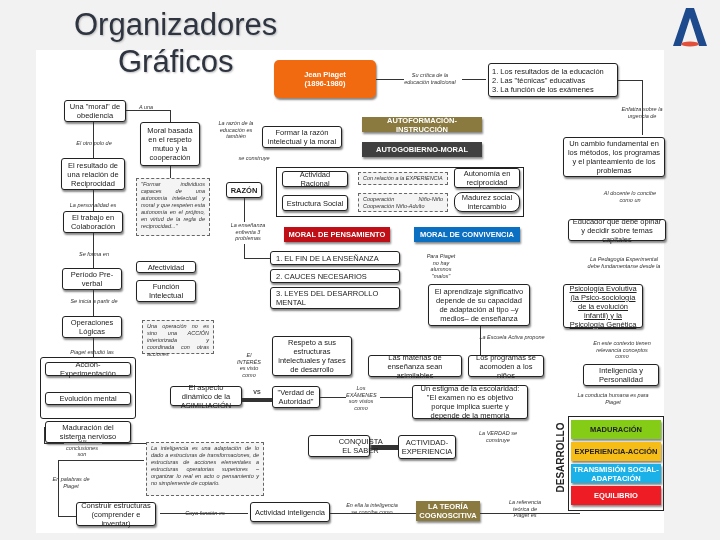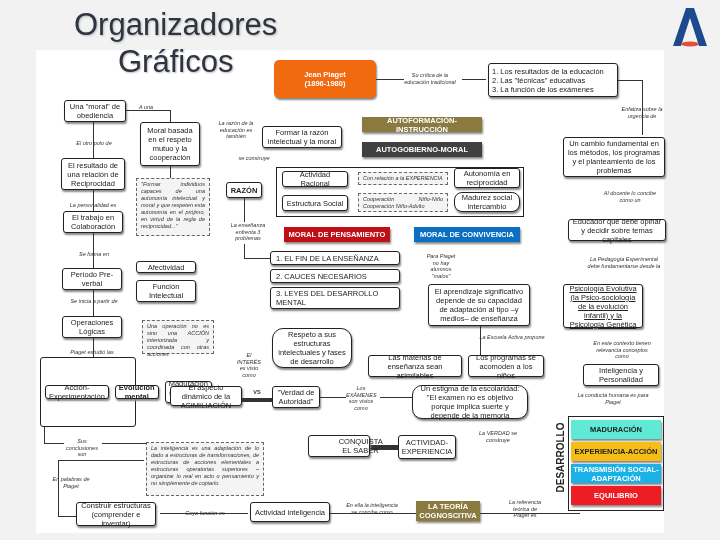--- a/index.html
+++ b/index.html
@@ -71,23 +71,23 @@
 <div class="b" style="left:62px;top:268px;width:60px;height:22px;">Período Pre-verbal</div>
 <div class="b" style="left:136px;top:261px;width:60px;height:12px;">Afectividad</div>
 <div class="b" style="left:136px;top:280px;width:60px;height:22px;">Función Intelectual</div>
 <div class="lbl" style="left:60px;top:298px;width:68px;">Se inicia a partir de</div>
 <div class="vl" style="left:93px;top:290px;height:28px;"></div>
 <div class="b" style="left:62px;top:316px;width:60px;height:22px;">Operaciones Lógicas</div>
 <div class="dash" style="left:142px;top:320px;width:72px;height:34px;">Una operación no es sino una ACCIÓN interiorizada y coordinada con otras acciones</div>
 <div class="lbl" style="left:62px;top:349px;width:60px;">Piaget estudió las</div>
 <div class="vl" style="left:93px;top:338px;height:22px;"></div>
 
-<div class="b" style="left:40px;top:357px;width:96px;height:70px;flex-direction:row;gap:6px;justify-content:flex-start;padding:4px;box-shadow:none;">
+<div class="b" style="left:40px;top:357px;width:96px;height:62px;flex-direction:column;gap:16px;justify-content:flex-start;padding:4px;box-shadow:none;">
   <div class="b" style="position:relative;width:86px;height:14px;">Acción-Experimentación</div>
-  <div class="b" style="position:relative;width:86px;height:14px;font-weight:bold;">Evolución mental</div>
+  <div class="b" style="position:relative;width:86px;height:14px;">Evolución mental</div>
   <div class="b" style="position:relative;width:86px;height:22px;">Maduración del sistema nervioso</div>
 </div>
 <div class="vl" style="left:44px;top:427px;height:16px;"></div>
 <div class="hl" style="left:44px;top:443px;width:20px;"></div>
 <div class="lbl" style="left:62px;top:438px;width:40px;">Sus conclusiones son</div>
 <div class="hl" style="left:102px;top:443px;width:44px;"></div>
 <div class="dash" style="left:146px;top:442px;width:118px;height:54px;">La inteligencia es una adaptación de lo dado a estructuras de transformaciones, de estructuras de acciones elementales a estructuras operatorias superiores –organizar lo real en acto o pensamiento y no simplemente de copiarlo.</div>
 <div class="lbl" style="left:50px;top:476px;width:42px;">En palabras de Piaget</div>
 <div class="vl" style="left:58px;top:460px;height:56px;"></div>
 <div class="hl" style="left:58px;top:460px;width:86px;"></div>
@@ -122,41 +122,41 @@
 <div class="hl" style="left:244px;top:258px;width:26px;"></div>
 <div class="b num" style="left:270px;top:251px;width:130px;height:14px;">1. EL FIN DE LA ENSEÑANZA</div>
 <div class="b num" style="left:270px;top:269px;width:130px;height:14px;">2. CAUCES NECESARIOS</div>
 <div class="b num" style="left:270px;top:287px;width:130px;height:22px;">3. LEYES DEL DESARROLLO MENTAL</div>
 <div class="lbl" style="left:424px;top:253px;width:34px;">Para Piaget no hay alumnos "malos"</div>
 <div class="b" style="left:428px;top:284px;width:102px;height:42px;">El aprendizaje significativo depende de su capacidad de adaptación al tipo –y medios– de enseñanza</div>
 <div class="lbl" style="left:472px;top:334px;width:80px;">La Escuela Activa propone</div>
 <div class="vl" style="left:480px;top:326px;height:30px;"></div>
 <div class="b" style="left:468px;top:355px;width:76px;height:22px;">Los programas se acomoden a los niños</div>
 <div class="b" style="left:368px;top:355px;width:94px;height:22px;">Las materias de enseñanza sean asimilables</div>
-<div class="b" style="left:272px;top:328px;width:80px;height:40px;border-radius:11px;">Respeto a sus estructuras intelectuales y fases de desarrollo</div>
+<div class="b" style="left:272px;top:336px;width:80px;height:40px;">Respeto a sus estructuras intelectuales y fases de desarrollo</div>
 <div class="lbl" style="left:236px;top:352px;width:26px;">El INTERÉS es visto como</div>
 <div class="b" style="left:170px;top:386px;width:72px;height:20px;">El aspecto dinámico de la ASIMILIACIÓN</div>
 <div class="lbl" style="left:250px;top:389px;width:14px;font-style:normal;font-weight:bold;">VS</div>
 <div class="hl" style="left:242px;top:398px;width:30px;height:4px;"></div>
 <div class="b" style="left:272px;top:386px;width:48px;height:22px;">"Verdad de Autoridad"</div>
 <div class="lbl" style="left:346px;top:385px;width:30px;">Los EXÁMENES son vistos como</div>
 <div class="hl" style="left:320px;top:397px;width:26px;"></div>
 <div class="hl" style="left:380px;top:397px;width:32px;"></div>
-<div class="b" style="left:412px;top:385px;width:116px;height:34px;border-radius:10px;">Un estigma de la escolaridad: "El examen no es objetivo porque implica suerte y depende de la memoria</div>
+<div class="b" style="left:412px;top:385px;width:116px;height:34px;">Un estigma de la escolaridad: "El examen no es objetivo porque implica suerte y depende de la memoria</div>
 <div class="lbl" style="left:468px;top:430px;width:60px;">La VERDAD se construye</div>
 <div class="b" style="left:398px;top:435px;width:58px;height:24px;">ACTIVIDAD-EXPERIENCIA</div>
 <div class="hl" style="left:370px;top:445px;width:28px;height:5px;"></div>
 <div class="b" style="left:308px;top:435px;width:62px;height:22px;padding-left:46px;">CONQUISTA EL SABER</div>
 
 <div class="b" style="left:563px;top:137px;width:102px;height:40px;">Un cambio fundamental en los métodos, los programas y el planteamiento de los problemas</div>
 <div class="lbl" style="left:600px;top:190px;width:60px;">Al docente lo concibe como un</div>
 <div class="b" style="left:568px;top:219px;width:98px;height:22px;">Educador que debe opinar y decidir sobre temas capitales</div>
 <div class="lbl" style="left:584px;top:256px;width:80px;">La Pedagogía Experimental debe fundamentarse desde la</div>
 <div class="b" style="left:563px;top:284px;width:80px;height:44px;text-decoration:underline;">Psicología Evolutiva (la Psico-sociología de la evolución infantil) y la Psicología Genética</div>
 <div class="lbl" style="left:590px;top:340px;width:64px;">En este contexto tienen relevancia conceptos como</div>
 <div class="b" style="left:583px;top:364px;width:76px;height:22px;">Inteligencia y Personalidad</div>
 <div class="lbl" style="left:570px;top:392px;width:86px;">La conducta humana es para Piaget</div>
 <div class="b" style="left:568px;top:416px;width:96px;height:95px;box-shadow:none;border-radius:0;"></div>
 <div style="position:absolute;left:520px;top:452px;width:80px;transform:rotate(-90deg);font-weight:bold;font-size:10px;text-align:center;color:#222;">DESARROLLO</div>
-<div class="bar" style="left:571px;top:420px;width:90px;height:19px;background:#5eead4;color:#222;">MADURACIÓN</div>
+<div class="bar" style="left:571px;top:420px;width:90px;height:19px;background:#84cc16;color:#222;">MADURACIÓN</div>
 <div class="bar" style="left:571px;top:442px;width:90px;height:19px;background:#f7bd17;color:#222;">EXPERIENCIA-ACCIÓN</div>
 <div class="bar" style="left:571px;top:464px;width:90px;height:19px;background:#1ab0e8;">TRANSMISIÓN SOCIAL-ADAPTACIÓN</div>
 <div class="bar" style="left:571px;top:486px;width:90px;height:19px;background:#ee1c24;">EQUILIBRIO</div>
 
 </body></html>

